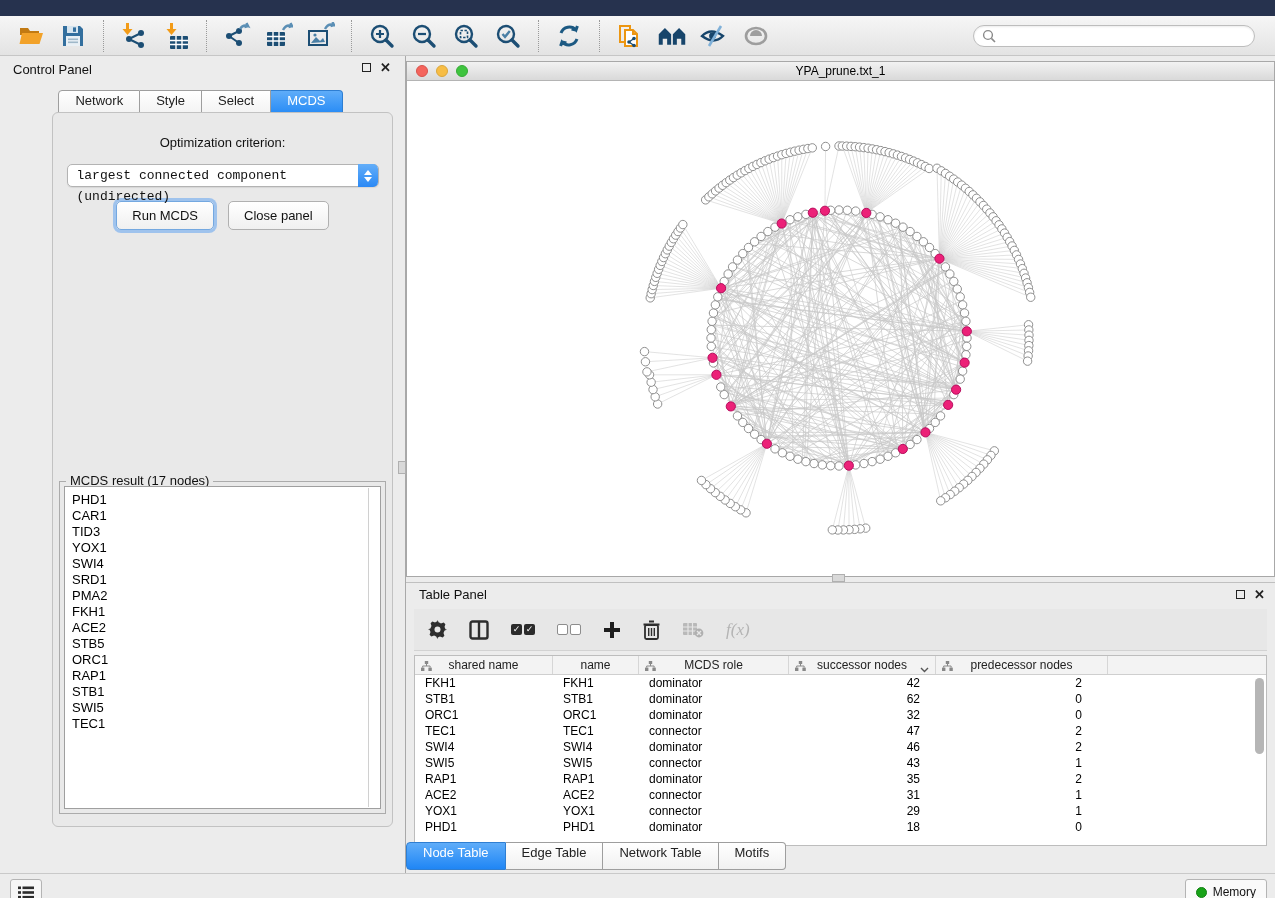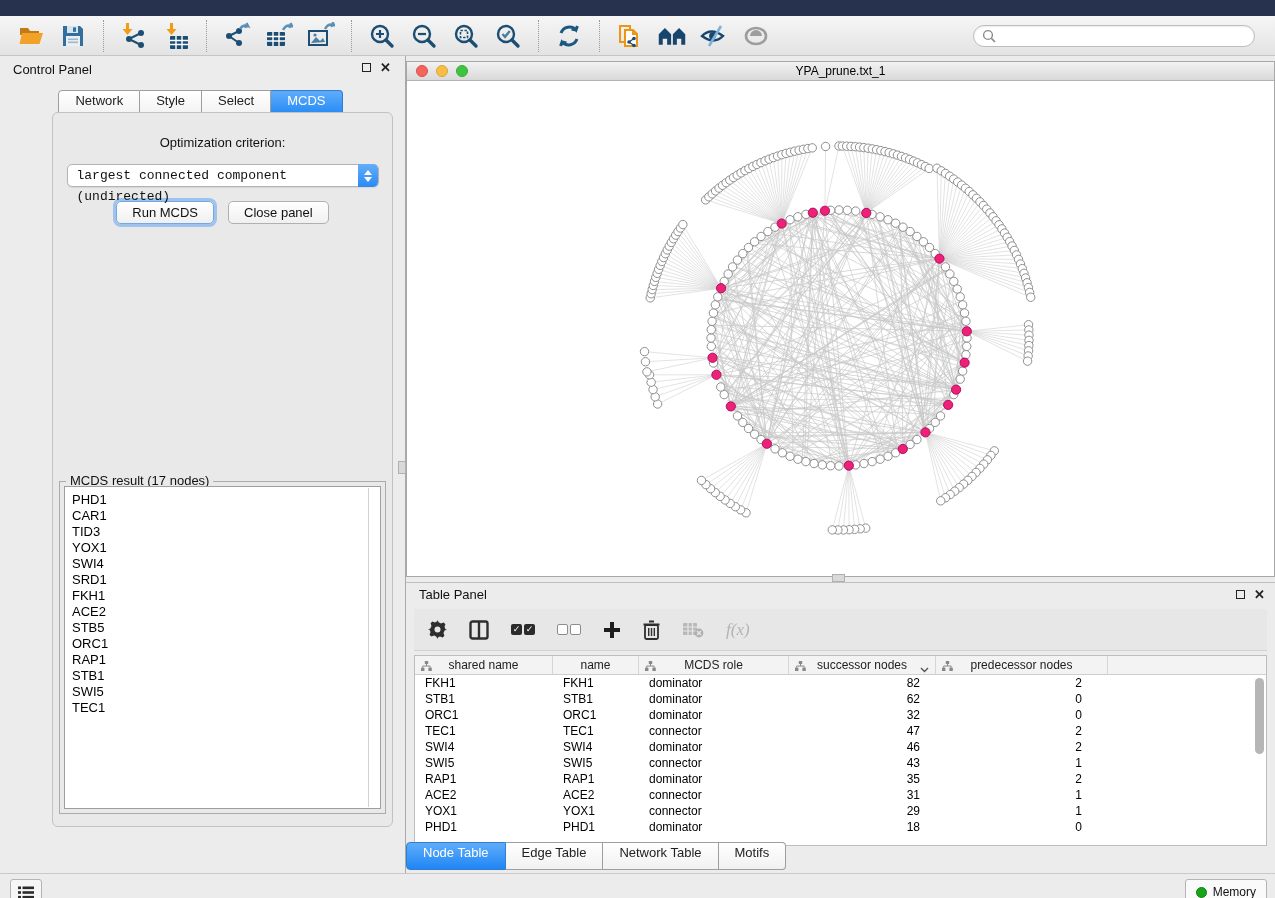--- a/index.html
+++ b/index.html
@@ -36,21 +36,21 @@
     background:#e9e9e9; border:1px solid #c2c2c2; border-radius:6px;margin-left:44px; }
   .opt-label { text-align:center; margin-top:22px; font-size:13px; color:#111; }
   .dropdown { position:relative; margin:14px auto 0; width:312px; height:23px; background:#fff;
     border:1px solid #b3b3b3; border-radius:5px; font-size:13px; line-height:21px; padding-left:9px; color:#111;
     box-shadow:0 1px 1px rgba(0,0,0,.08);font-family:Liberation Mono, monospace; }
   .dd-stepper { position:absolute; right:0; top:-1px; width:20px; height:23px; border-radius:0 5px 5px 0;
     background:linear-gradient(#63aef9,#2b89f5); display:flex; flex-direction:column; align-items:center; justify-content:center; gap:2px; }
   .dd-up { width:0;height:0;border-left:4px solid transparent;border-right:4px solid transparent;border-bottom:5px solid #fff; }
   .dd-down { width:0;height:0;border-left:4px solid transparent;border-right:4px solid transparent;border-top:5px solid #fff; }
   .btn-row { display:flex; justify-content:center; gap:14px; margin-top:14px; }
-  .mac-btn { height:23px; padding:0 15px; font-size:13px; color:#111; background:linear-gradient(#ffffff,#f0f0f0);
+  .mac-btn { height:29px; padding:0 15px; font-size:13px; color:#111; background:linear-gradient(#ffffff,#f0f0f0);
     border:1px solid #b0b0b0; border-radius:5px; font-family:"Liberation Sans",sans-serif; }
   .mac-btn.focused { box-shadow:0 0 0 3px rgba(110,170,240,.6); border-color:#74a8e0; }
   .groupbox { position:absolute; left:6px; right:6px; top:368px; bottom:12px; border:1px solid #ababab; }
   .groupbox-legend { position:absolute; top:-9px; left:6px; background:#e9e9e9; padding:0 4px; font-size:13px; color:#111; }
   .result-list { position:absolute; inset:4px; background:#fff; border:1px solid #9f9f9f; overflow:hidden; padding:5px 0 0 7px; }
   .result-item { font-size:13px; line-height:16px; color:#000; }
   .result-scroll { position:absolute; top:1px; bottom:1px; right:11px; width:0; border-left:1px solid #d0d0d0; }
 
   
   .vsplit { position:absolute; left:401px; top:40px; width:5px; height:817px; background:#ececec; border-right:1px solid #a9a9a9; }
@@ -282,20 +282,21 @@
       <div class="groupbox">
         <span class="groupbox-legend">MCDS result (17 nodes)</span>
         <div class="result-list" id="result-list">
           <div class="result-scroll"></div>
         <div class="result-item">PHD1</div>
             <div class="result-item">CAR1</div>
             <div class="result-item">TID3</div>
             <div class="result-item">YOX1</div>
             <div class="result-item">SWI4</div>
             <div class="result-item">SRD1</div>
+            <div class="result-item">PMA2</div>
             <div class="result-item">FKH1</div>
             <div class="result-item">ACE2</div>
             <div class="result-item">STB5</div>
             <div class="result-item">ORC1</div>
             <div class="result-item">RAP1</div>
             <div class="result-item">STB1</div>
             <div class="result-item">SWI5</div>
             <div class="result-item">TEC1</div>
           </div>
       </div>
@@ -1087,21 +1088,21 @@
                 <path d="M5.5 3 v2 M1.7 6.6 v-1.6 h7.4 v1.6" fill="none" stroke="#888" stroke-width="1"></path>
               </svg></span>
             <span>predecessor nodes</span>
           </div>
         </div>
       <div id="table-body">
           <div class="trow">
             <div class="td name" style="width: 138px;">FKH1</div>
             <div class="td name" style="width: 86px;">FKH1</div>
             <div class="td name" style="width: 150px;">dominator</div>
-            <div class="td num" style="width: 147px; padding-right: 16px;">82</div>
+            <div class="td num" style="width: 147px; padding-right: 16px;">42</div>
             <div class="td num" style="width: 172px; padding-right: 26px;">2</div>
           </div>
           <div class="trow">
             <div class="td name" style="width: 138px;">STB1</div>
             <div class="td name" style="width: 86px;">STB1</div>
             <div class="td name" style="width: 150px;">dominator</div>
             <div class="td num" style="width: 147px; padding-right: 16px;">62</div>
             <div class="td num" style="width: 172px; padding-right: 26px;">0</div>
           </div>
           <div class="trow">

